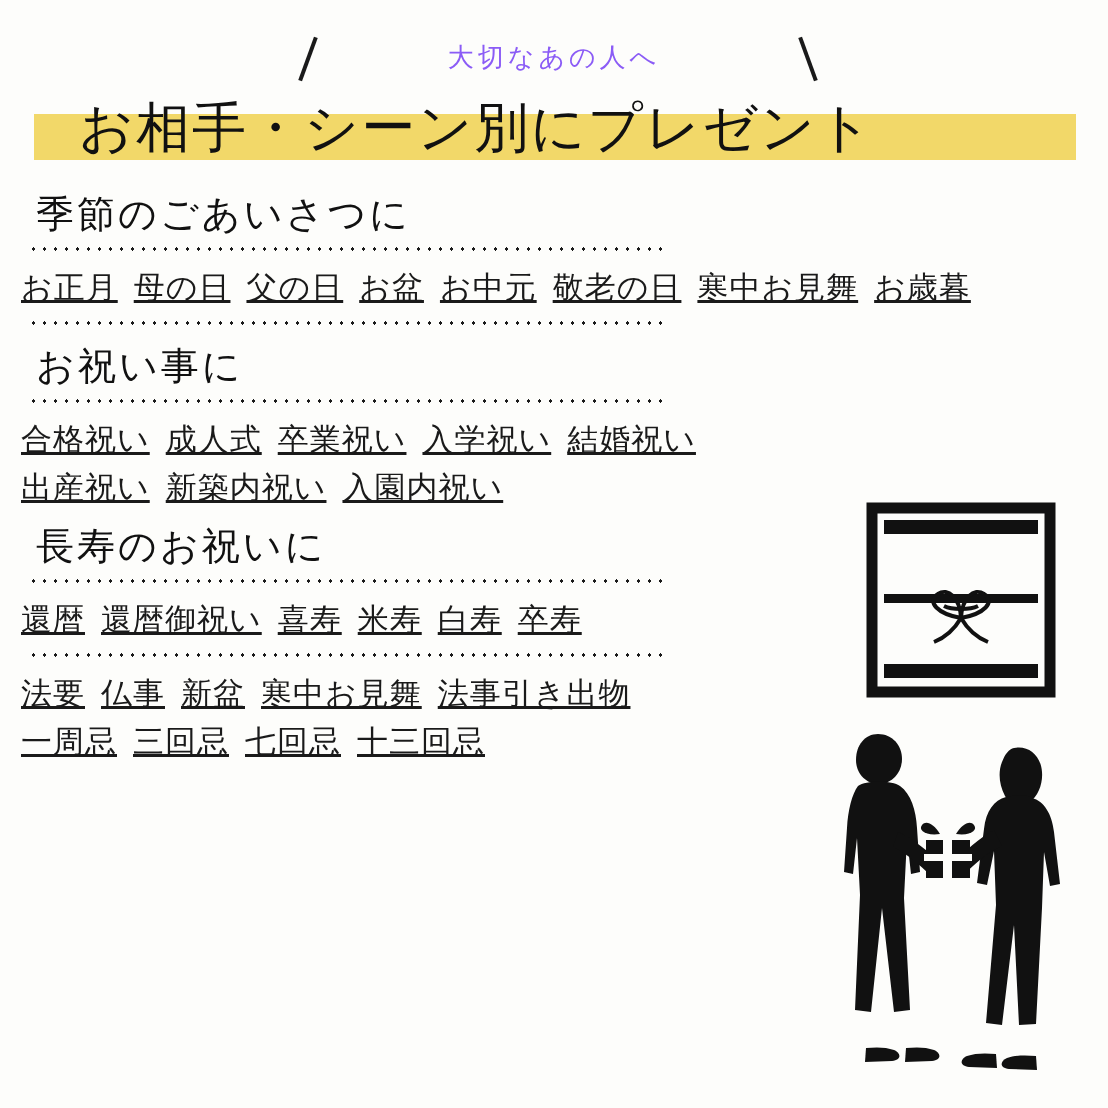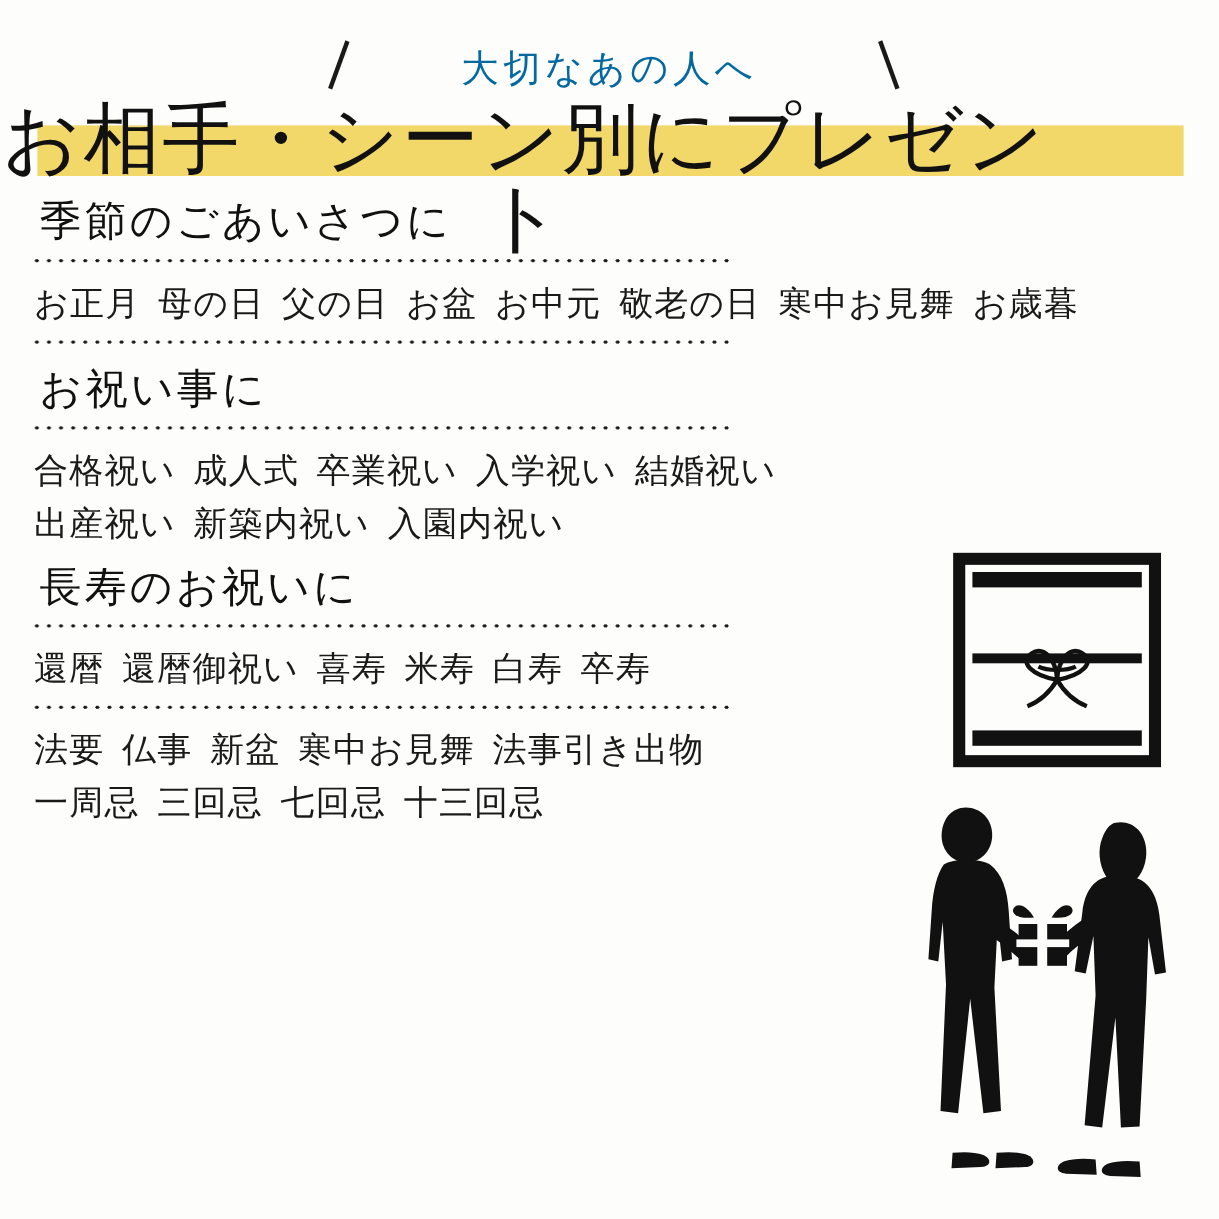--- a/index.html
+++ b/index.html
@@ -21,23 +21,23 @@
     position: relative;
     width: 1108px;
     height: 180px;
   }
   .eyebrow {
     position: absolute;
     top: 40px;
     left: 0;
     width: 1108px;
     text-align: center;
-    font-size: 34px;
+    font-size: 26px;
     letter-spacing: 4px;
-    color: #0369a1;
+    color: #8b5cf6;
   }
   .slash {
     position: absolute;
     top: 36px;
     width: 4px;
     height: 46px;
     background: #1a1a1a;
   }
   .slash.left {
     left: 306px;
@@ -61,30 +61,30 @@
     width: 1042px;
     height: 46px;
     background: #f2d869;
   }
   .title-text {
     position: absolute;
     top: 0;
     left: 0;
     width: 953px;
     text-align: center;
-    font-size: 70px;
+    font-size: 54px;
     line-height: 72px;
     letter-spacing: 2px;
     color: #111;
   }
 
   
   .content {
     position: absolute;
-    top: 174px;
+    top: 186px;
     left: 0;
     width: 944px;
   }
   .section {
     margin-bottom: 6px;
   }
   .sec-head {
     font-size: 38px;
     line-height: 56px;
     letter-spacing: 3px;
@@ -94,26 +94,27 @@
   .dots {
     height: 10px;
     margin: 2px 0 10px 28px;
     width: 640px;
     background-image: radial-gradient(#1a1a1a 1.7px, transparent 1.9px);
     background-size: 11px 10px;
     background-repeat: repeat-x;
     background-position: 0 center;
   }
   .sec-body {
-    padding-left: 31px;
+    padding-left: 21px;
     font-size: 31px;
     line-height: 48px;
     letter-spacing: 1px;
     color: #1a1a1a;
     max-width: 720px;
+    text-decoration: underline;
   }
   .sec-body .line {
     white-space: nowrap;
   }
   .sec-body .item {
     margin-right: 16px;
   }
 
   
   .gift-box {

